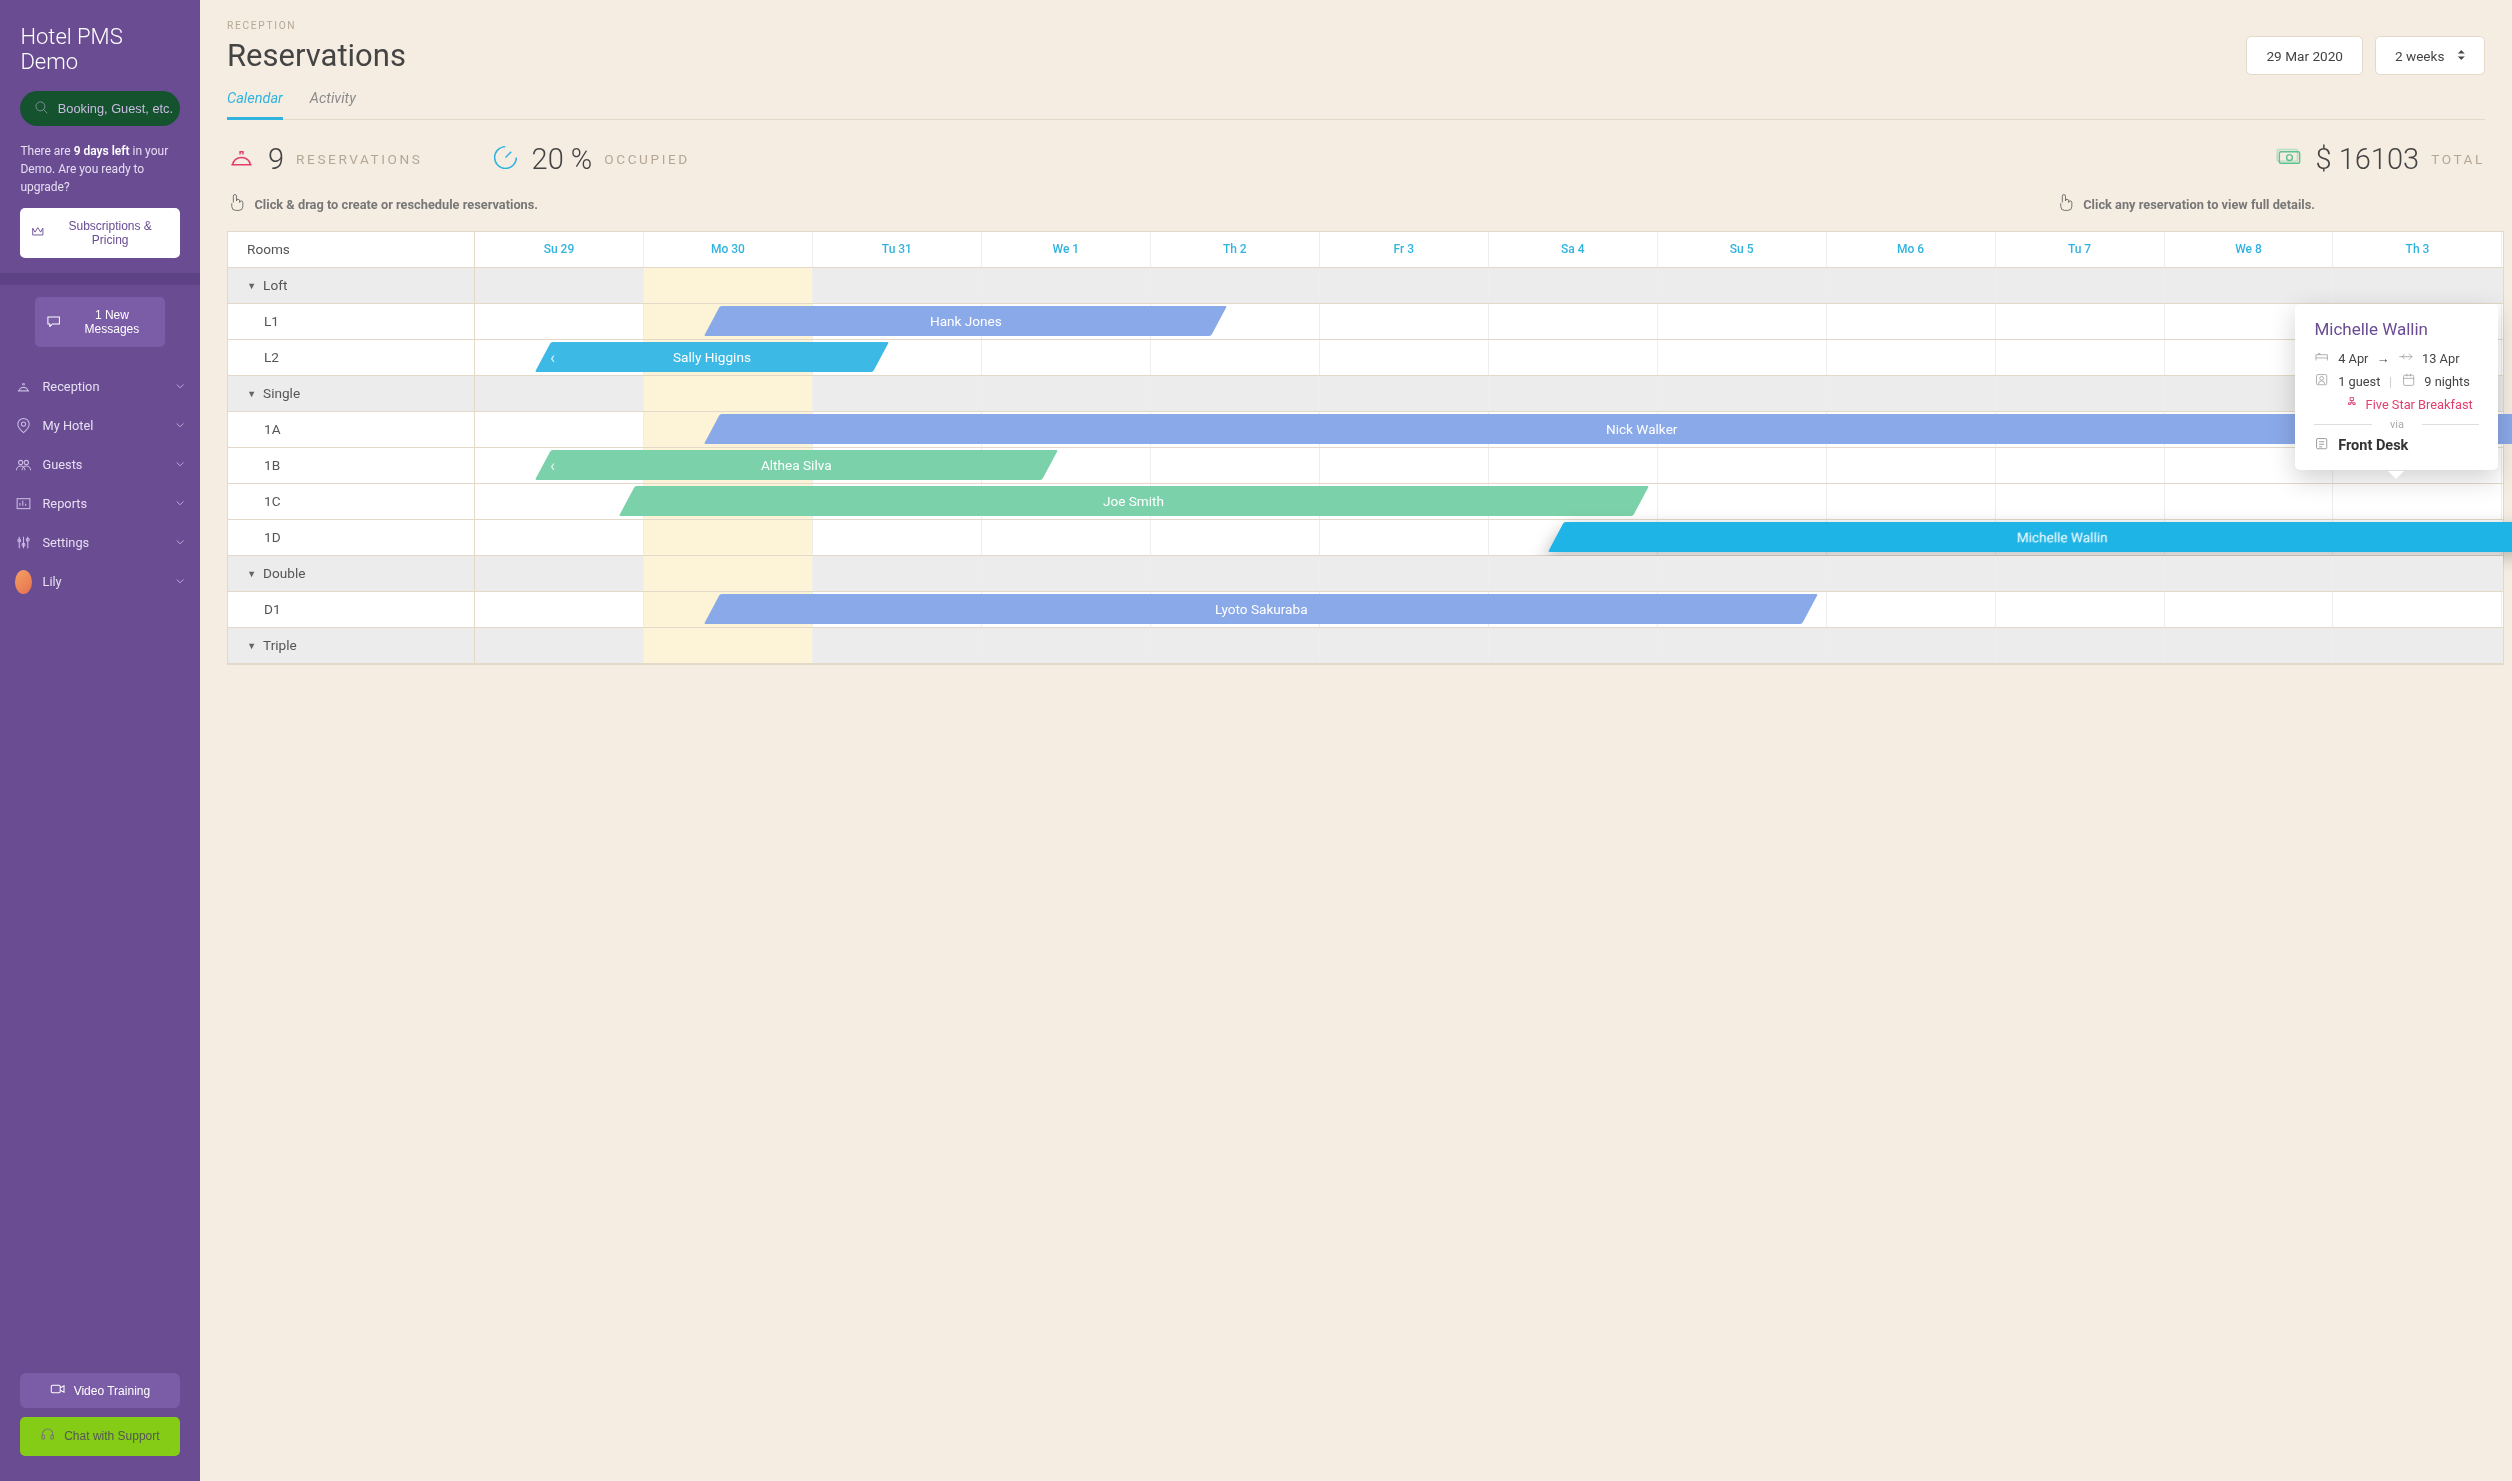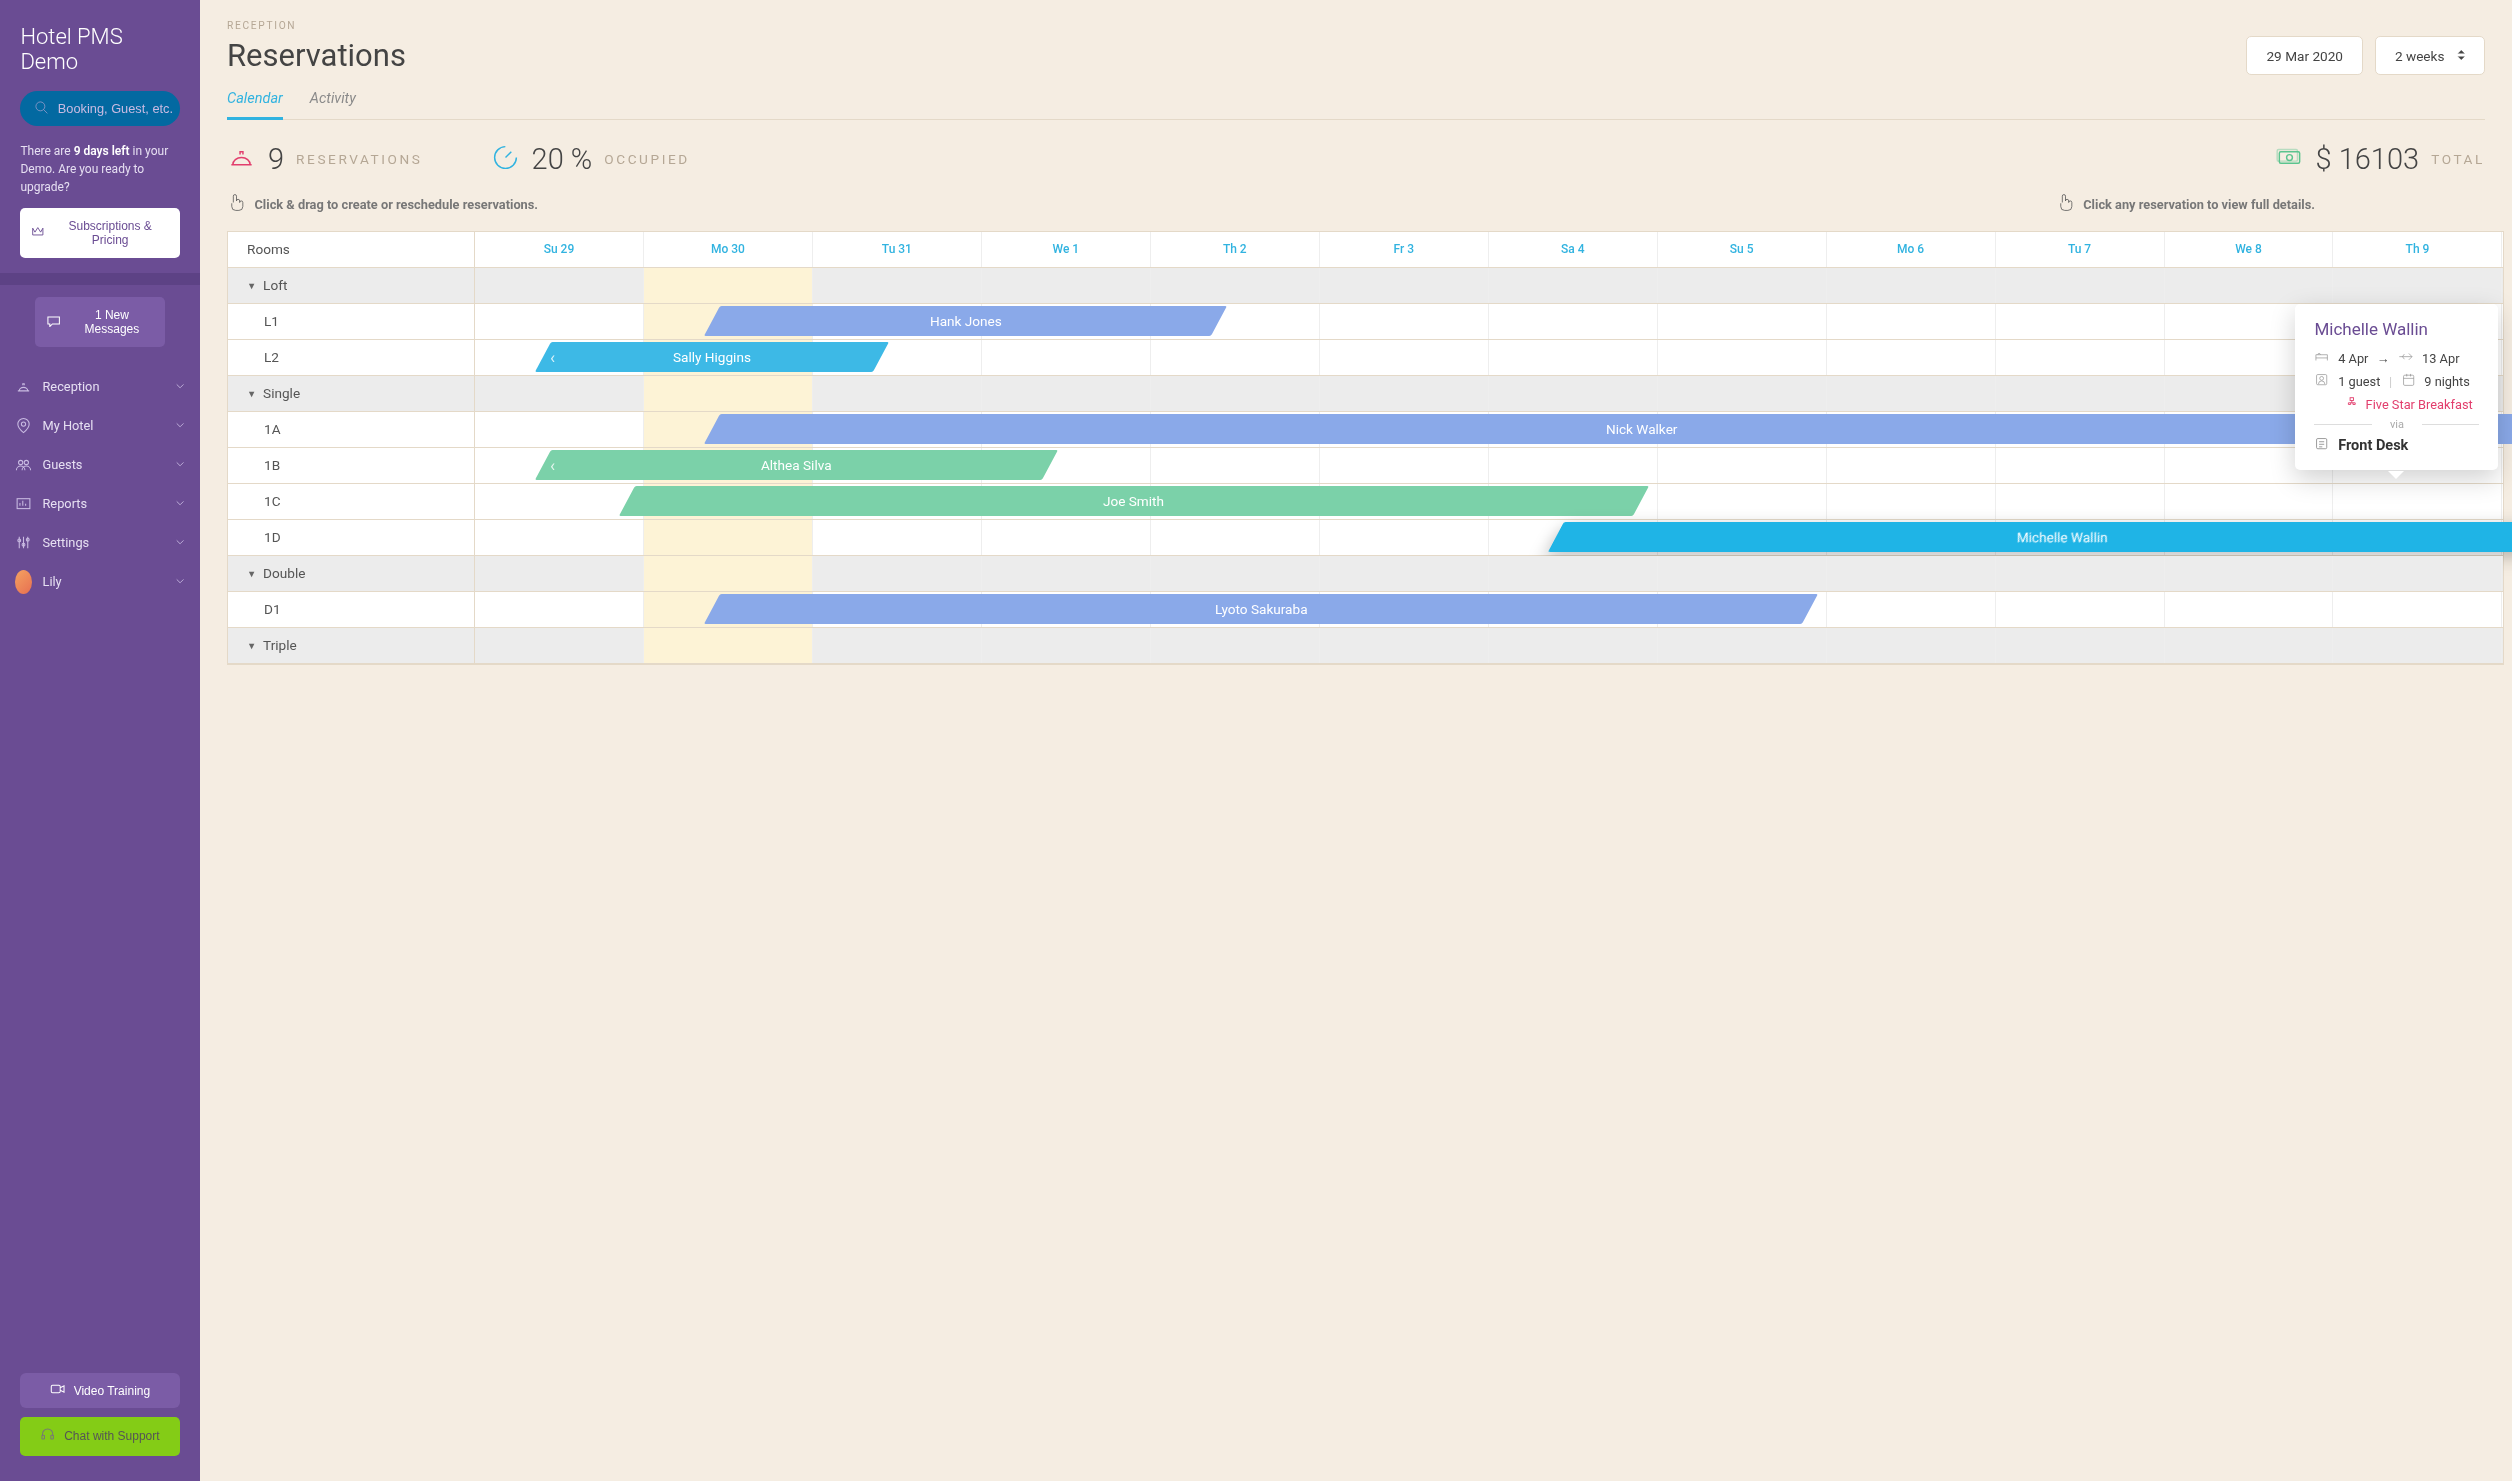--- a/index.html
+++ b/index.html
@@ -3,21 +3,21 @@
 <meta charset="utf-8">
 <style>
 * { box-sizing: border-box; margin: 0; padding: 0; }
 body { font-family: -apple-system, BlinkMacSystemFont, "Segoe UI", Roboto, sans-serif; background: #f5ede2; color: #333; overflow: hidden; height: 100vh; }
 .app { display: flex; height: 100vh; }
 
 
 .sidebar { width: 200px; background: #6a4c93; color: #fff; display: flex; flex-direction: column; }
 .brand { padding: 24px 20.4px 17px; font-size: 22px; font-weight: 300; color: #fff; }
 .search-wrap { padding: 0 20.4px 15.3px; }
-.search { background: #0369a1; border-radius: 19px; padding: 8.5px 13.6px; display: flex; align-items: center; gap: 8.5px; }
+.search { background: #14532d; border-radius: 19px; padding: 8.5px 13.6px; display: flex; align-items: center; gap: 8.5px; }
 .search svg { width: 15.3px; height: 15.3px; stroke: #b9a8d6; fill: none; }
 .search input { background: none; border: none; outline: none; color: #c9bbe2; font-size: 12.8px; flex: 1; }
 .search input::placeholder { color: #c9bbe2; }
 .demo-note { padding: 0 20.4px 12px; font-size: 12px; line-height: 1.5; color: #e6dff2; }
 .demo-note b { color: #fff; font-weight: 600; }
 .subs-btn-wrap { padding: 0 20.4px 15.3px; }
 .subs-btn { width: 100%; background: #fff; color: #6a4c93; border: none; border-radius: 5.1px; padding: 11px; font-size: 12px; font-weight: 500; cursor: pointer; display: flex; align-items: center; justify-content: center; gap: 6.8px; }
 .divider { height: 12px; background: #5d4285; }
 .msg-wrap { padding: 12px 35px; }
 .msg-btn { width: 100%; background: #7b5ca6; border: none; color: #fff; border-radius: 5.1px; padding: 11px; font-size: 12px; display: flex; align-items: center; justify-content: center; gap: 8.5px; cursor: pointer; }
@@ -291,21 +291,21 @@
               <div class="day-col">Mo 30</div>
               <div class="day-col">Tu 31</div>
               <div class="day-col">We 1</div>
               <div class="day-col">Th 2</div>
               <div class="day-col">Fr 3</div>
               <div class="day-col">Sa 4</div>
               <div class="day-col">Su 5</div>
               <div class="day-col">Mo 6</div>
               <div class="day-col">Tu 7</div>
               <div class="day-col">We 8</div>
-              <div class="day-col">Th 9</div>
+              <div class="day-col">Th 3</div>
             </div>
           </div>
           <div class="cal-row group">
             <div class="room-col"><span class="tri">▼</span>Loft</div>
             <div class="day-cols">
               <div class="day-col"></div>
               <div class="day-col today-col"></div>
               <div class="day-col"></div>
               <div class="day-col"></div>
               <div class="day-col"></div>

